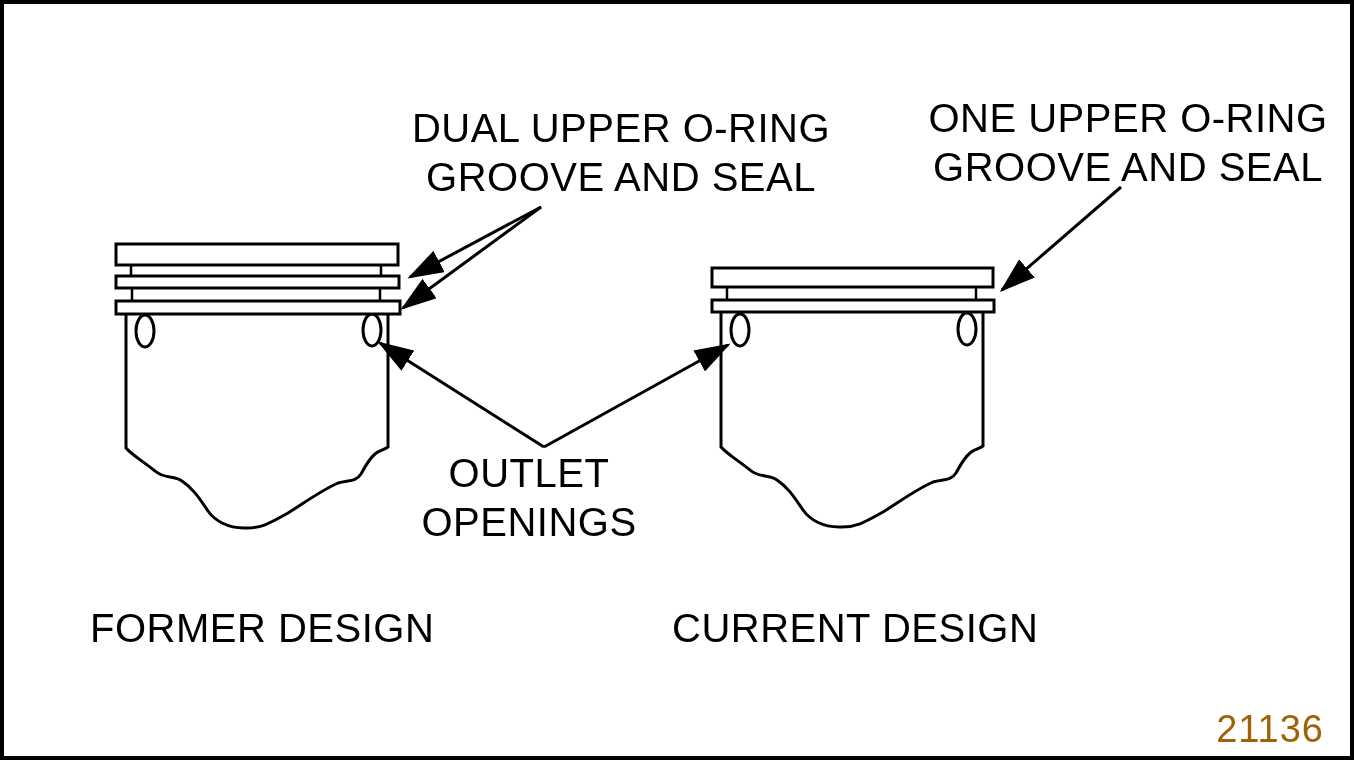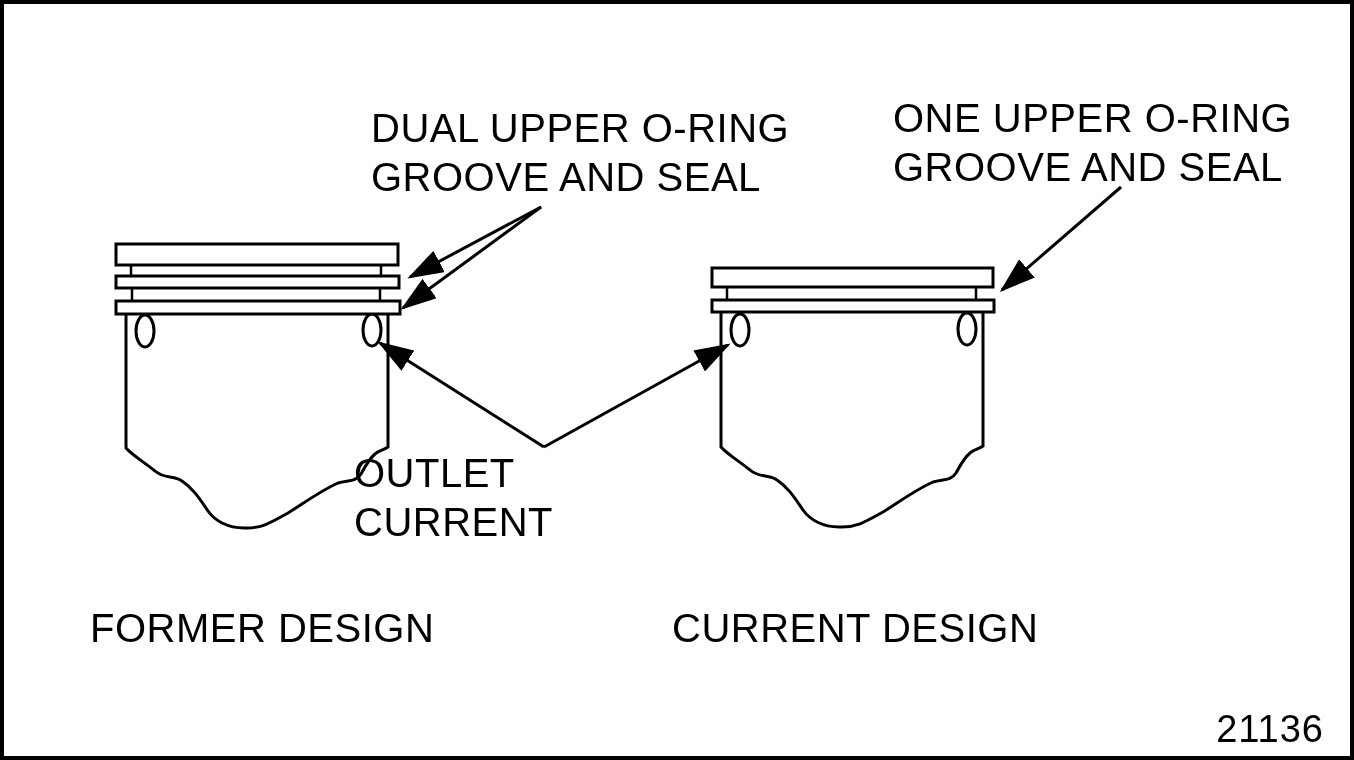--- a/index.html
+++ b/index.html
@@ -15,42 +15,42 @@
     color: #000000;
   }
   svg.drawing {
     position: absolute;
     left: 0; top: 0;
     width: 1346px;
     height: 752px;
   }
   .callout {
     position: absolute;
-    text-align: left;
+    text-align: center;
     font-size: 40px;
     line-height: 49px;
     letter-spacing: 0.5px;
     white-space: nowrap;
     color: #000000;
   }
   .caption {
     position: absolute;
     font-size: 40px;
     line-height: 44px;
     letter-spacing: 0.5px;
     white-space: nowrap;
     color: #000000;
   }
   .fignum {
     position: absolute;
     right: 26px;
     top: 704px;
     font-size: 38px;
     letter-spacing: 1px;
-    color: #000000;
+    color: #a16207;
   }
 </style>
 </head>
 <body>
 
 <div class="frame">
 
   <svg class="drawing" viewBox="0 0 1346 752">
     <defs>
       <marker id="ah" viewBox="0 0 12 8" refX="11" refY="4" markerWidth="12" markerHeight="8" orient="auto" markerUnits="strokeWidth">
@@ -110,21 +110,21 @@
     <div>GROOVE AND SEAL</div>
   </div>
 
   <div class="callout" style="left:889px; top:90px; width:470px;">
     <div>ONE UPPER O-RING</div>
     <div>GROOVE AND SEAL</div>
   </div>
 
   <div class="callout" style="left:350px; top:445px; width:350px;">
     <div>OUTLET</div>
-    <div>CURRENT</div>
+    <div>OPENINGS</div>
   </div>
 
   <div class="caption" style="left:668px; top:602px;">CURRENT DESIGN</div>
 
   <div class="caption" style="left:86px; top:602px;">FORMER DESIGN</div>
 
   <div class="fignum">21136</div>
 
 </div>
 

